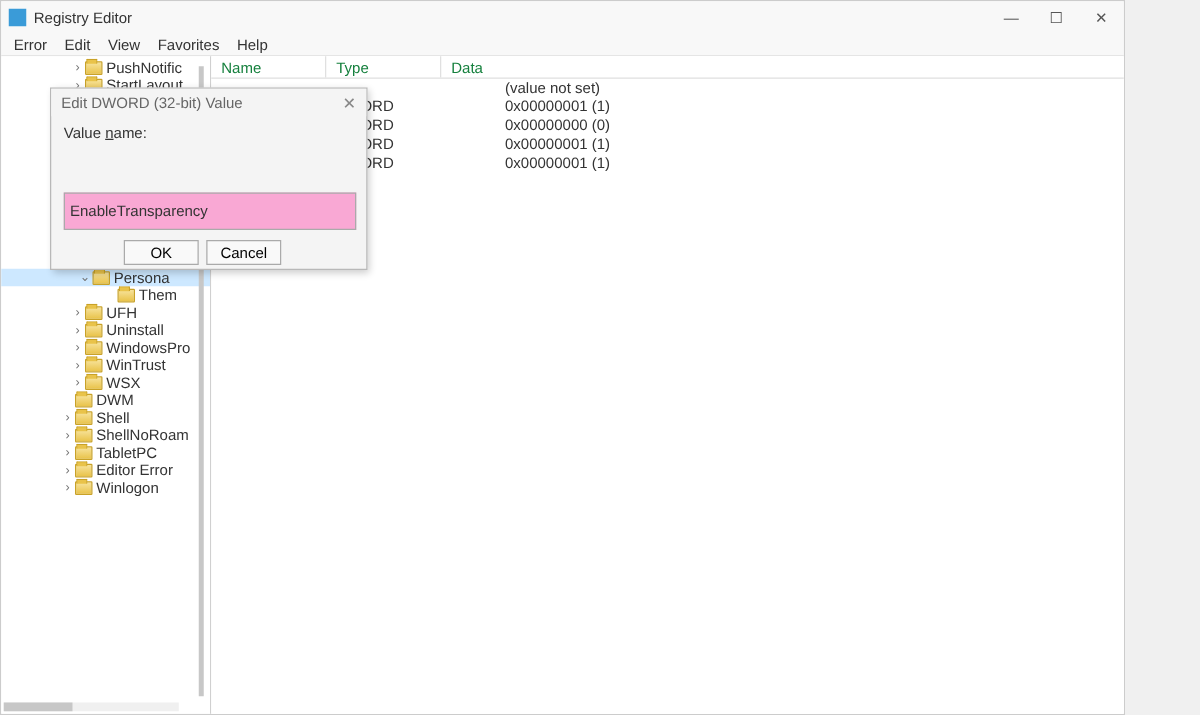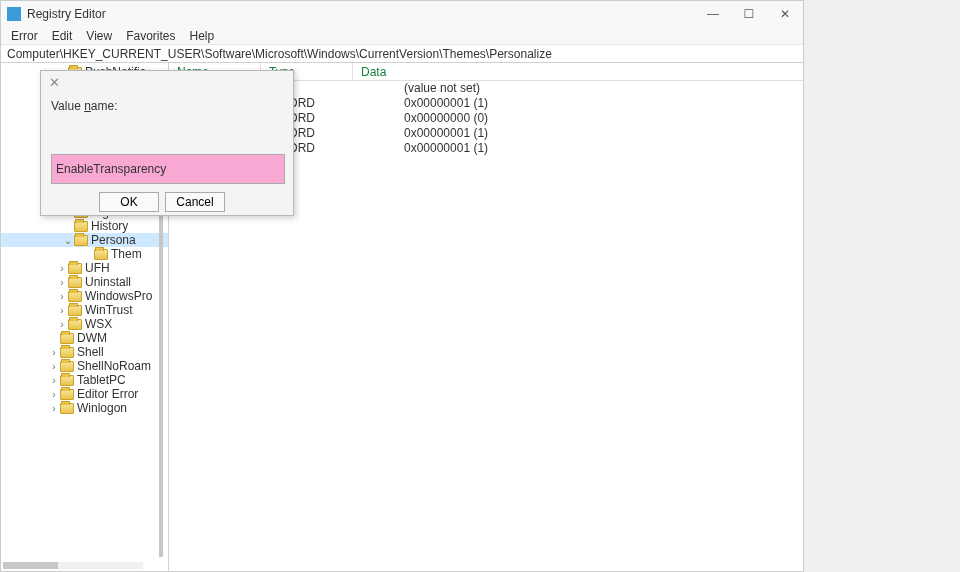--- a/index.html
+++ b/index.html
@@ -1,18 +1,18 @@
 <!DOCTYPE html>
 <html><head>
 <meta charset="utf-8">
 <style>
 * { margin: 0; padding: 0; box-sizing: border-box; font-family: "Segoe UI", sans-serif; font-size: 12px; }
 body { background: #f0f0f0; width: 960px; height: 572px; overflow: hidden; }
 
-.window { background: #fff; width: 804px; height: 572px; display: flex; flex-direction: column; border: 1px solid #ccc; }
+.window { background: #fff; width: 900px; height: 572px; display: flex; flex-direction: column; border: 1px solid #ccc; }
 
 .titlebar { height: 26px; display: flex; align-items: center; background: #f8f8f8; }
 .titlebar .icon { width: 14px; height: 14px; background: #3a9bd8; margin: 0 6px; display: inline-block; }
 .titlebar .title { flex: 1; color: #333; font-size: 12px; }
 .win-buttons { display: flex; }
 .win-btn { width: 36px; height: 26px; text-align: center; line-height: 26px; color: #555; cursor: pointer; }
 
 .menubar { height: 18px; display: flex; align-items: center; padding: 0 4px; gap: 2px; background: #f8f8f8; border-bottom: 1px solid #e5e5e5; }
 .menubar span { padding: 0 6px; color: #333; cursor: pointer; }
 
@@ -83,23 +83,20 @@
   </div>
 
   <div class="menubar">
     <span>Error</span>
     <span>Edit</span>
     <span>View</span>
     <span>Favorites</span>
     <span>Help</span>
   </div>
 
-  <div class="addressbar">
-    <span>Computer\HKEY_CURRENT_USER\Software\Microsoft\Windows\CurrentVersion\Themes\Personalize</span>
-  </div>
 
   <div class="content">
 
     <div class="tree">
       <div class="tree-inner" id="tree-inner">
           <div class="node ">
             <span class="exp">›</span>
             <span class="folder-icon"></span>
             <span>PushNotific</span>
           </div>
@@ -261,20 +258,21 @@
           </div>
         </div>
     </div>
 
     <div class="scroll-x"></div>
   </div>
 </div>
 
 <div class="dialog">
   <div class="dlg-title">
+    <span class="t">Edit DWORD (32-bit) Value</span>
     <span class="dlg-close">✕</span>
   </div>
   <div class="dlg-body">
     <div class="dlg-label"><span>Value <span class="u">n</span>ame:</span></div>
     <input class="dlg-input" readonly="" value="EnableTransparency" style="">
   </div>
   <div class="dlg-buttons">
     <div class="dlg-btn">OK</div>
     <div class="dlg-btn">Cancel</div>
   </div>

